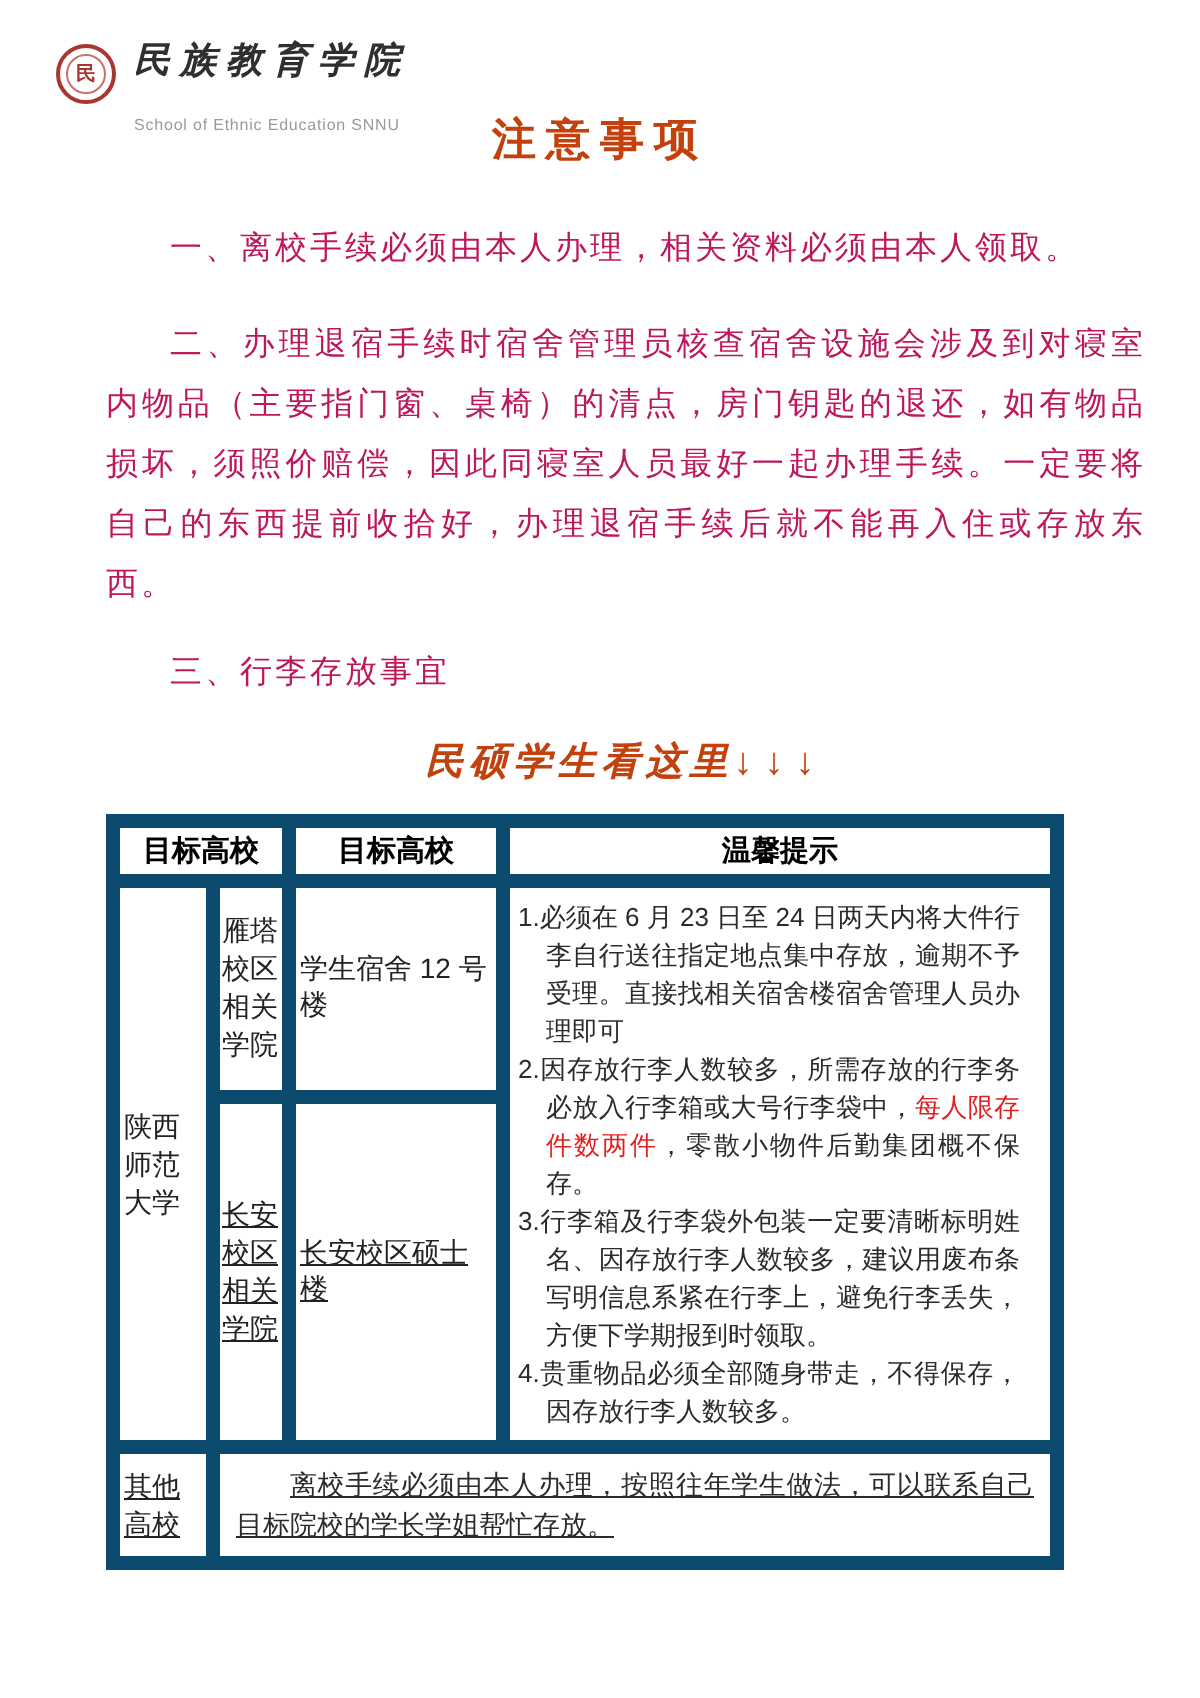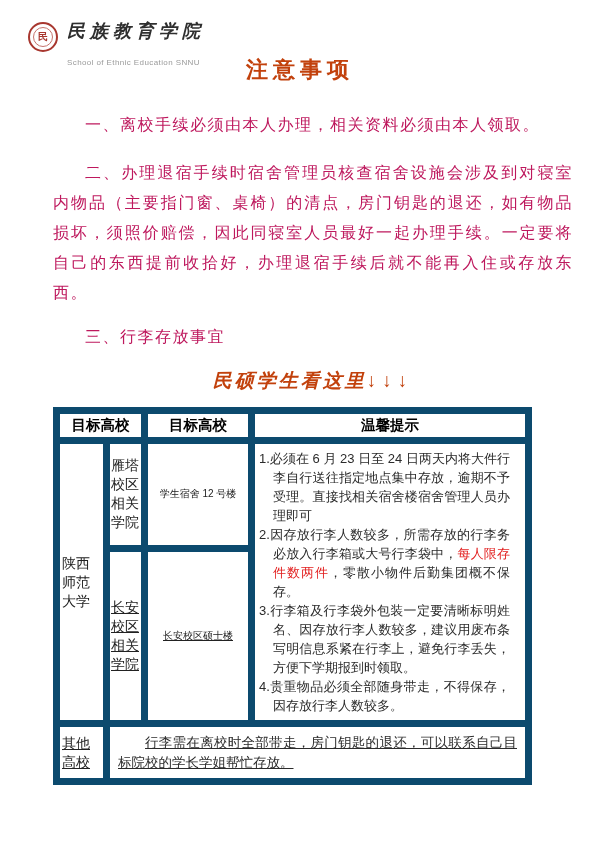--- a/index.html
+++ b/index.html
@@ -66,21 +66,21 @@
     font-family:"Liberation Sans","DejaVu Sans",sans-serif; color:#222;
     table-layout:fixed;
   }
   table.storage th, table.storage td { border:7px solid #0c4a6e; }
   table.storage th {
     font-size:14.5px; font-weight:bold; color:#000;
     height:30px; text-align:center; vertical-align:middle; padding:2px;
   }
   td.univ  { vertical-align:middle; font-size:14px; line-height:19px; padding:2px; }
   td.college { vertical-align:middle; font-size:14px; line-height:19px; padding:2px 1px; }
-  td.location { text-align:center; vertical-align:middle; font-size:10px; padding:2px; }
+  td.location { vertical-align:middle; font-size:14px; padding:2px; }
   td.tips { vertical-align:middle; font-size:13px; line-height:19px; padding:5px 15px 5px 4px; color:#2b2b2b; }
   .tip { padding-left:14px; text-indent:-14px; text-align:justify; }
   .tip .num { font-family:"Liberation Sans",sans-serif; }
   .tip .red-inline { color:#e21f1f; }
   tr.row-a td.hcell { height:92px; }
   tr.row-b td.hcell { height:150px;text-decoration:underline; }
   td.other-note {
     font-size:13.5px; line-height:20px; padding:5px 8px; vertical-align:middle; color:#2b2b2b;
   }
   td.other-note p { text-indent:2em; text-align:justify; }
@@ -134,20 +134,20 @@
           <div class="tip"><span class="num">4.</span><span>贵重物品必须全部随身带走，不得保存，因存放行李人数较多。</span><span class="red-inline"></span><span></span></div>
         </td>
       </tr>
       <tr class="row-b">
         <td class="college hcell">长安校区相关学院</td>
         <td class="location hcell">长安校区硕士楼</td>
       </tr>
       <tr class="row-c">
         <td class="univ">其他高校</td>
         <td class="other-note" colspan="3">
-          <p>行李需在离校时全部带走，房门钥匙的退还，可以联系自己目标院校的学长学姐帮忙存放。</p>
+          <p>离校手续必须由本人办理，按照往年学生做法，可以联系自己目标院校的学长学姐帮忙存放。</p>
         </td>
       </tr>
     </tbody>
       </table>
   </div>
 
 </div>
 
 </body></html>

